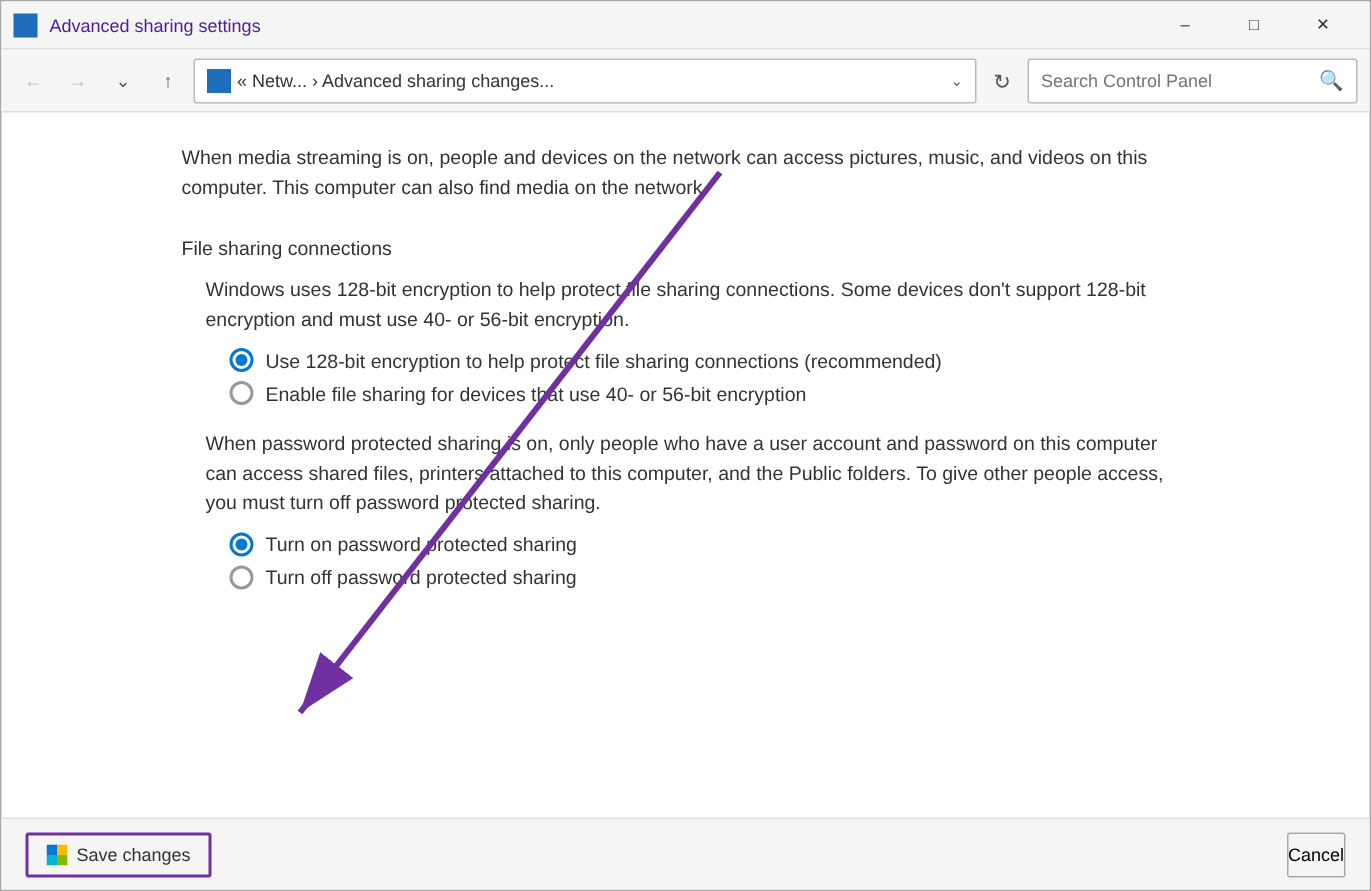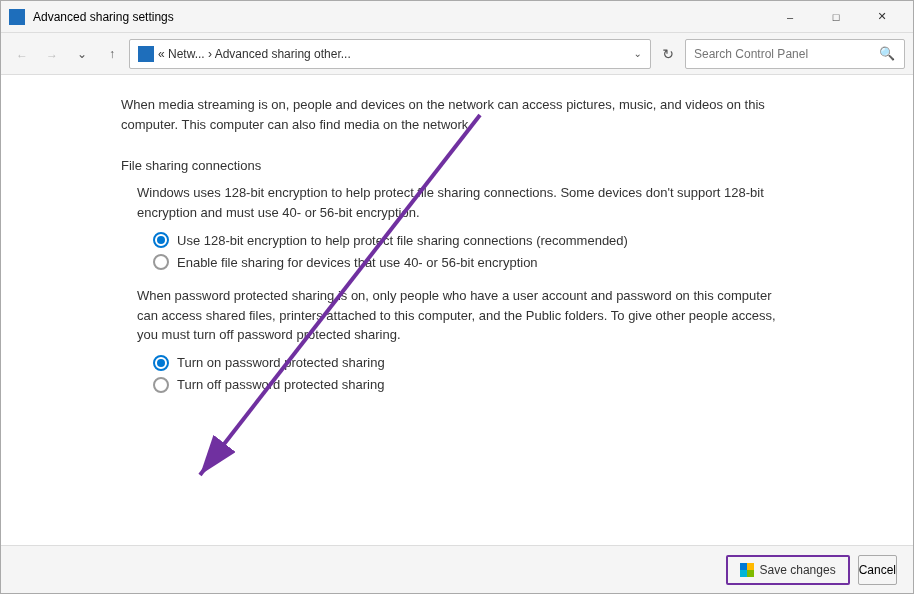--- a/index.html
+++ b/index.html
@@ -35,21 +35,21 @@
     .title-bar-icon {
       width: 16px;
       height: 16px;
       background: #1e6ebb;
       margin-right: 8px;
       flex-shrink: 0;
     }
     .title-bar-text {
       flex: 1;
       font-size: 12px;
-      color: #000000;
+      color: #4c1d95;
     }
     .title-bar-controls {
       display: flex;
       gap: 0;
     }
     .title-bar-btn {
       width: 46px;
       height: 32px;
       border: none;
       background: transparent;
@@ -241,21 +241,21 @@
       color: #333;
     }
 
     
     .bottom-bar {
       background: #f5f5f5;
       border-top: 1px solid #ddd;
       height: 48px;
       display: flex;
       align-items: center;
-      justify-content: flex-end;
+      justify-content: space-between;
       padding: 0 16px;
       gap: 8px;
       flex-shrink: 0;
     }
 
     .btn-save {
       height: 30px;
       padding: 0 12px;
       border: 2px solid #7030a0;
       background: #f5f5f5;
@@ -317,21 +317,21 @@
     </div>
 
     <div class="address-bar">
       <button class="nav-btn disabled">←</button>
       <button class="nav-btn disabled">→</button>
       <button class="nav-btn">⌄</button>
       <button class="nav-btn">↑</button>
 
       <div class="address-field">
         <div class="address-icon"></div>
-        <span class="address-text">« Netw... › Advanced sharing other...</span>
+        <span class="address-text">« Netw... › Advanced sharing changes...</span>
         <span class="address-chevron">⌄</span>
       </div>
 
       <button class="address-refresh">↻</button>
 
       <div class="search-field">
         <input class="search-input" type="text" placeholder="Search Control Panel" style="">
         <span class="search-icon">🔍</span>
       </div>
     </div>

